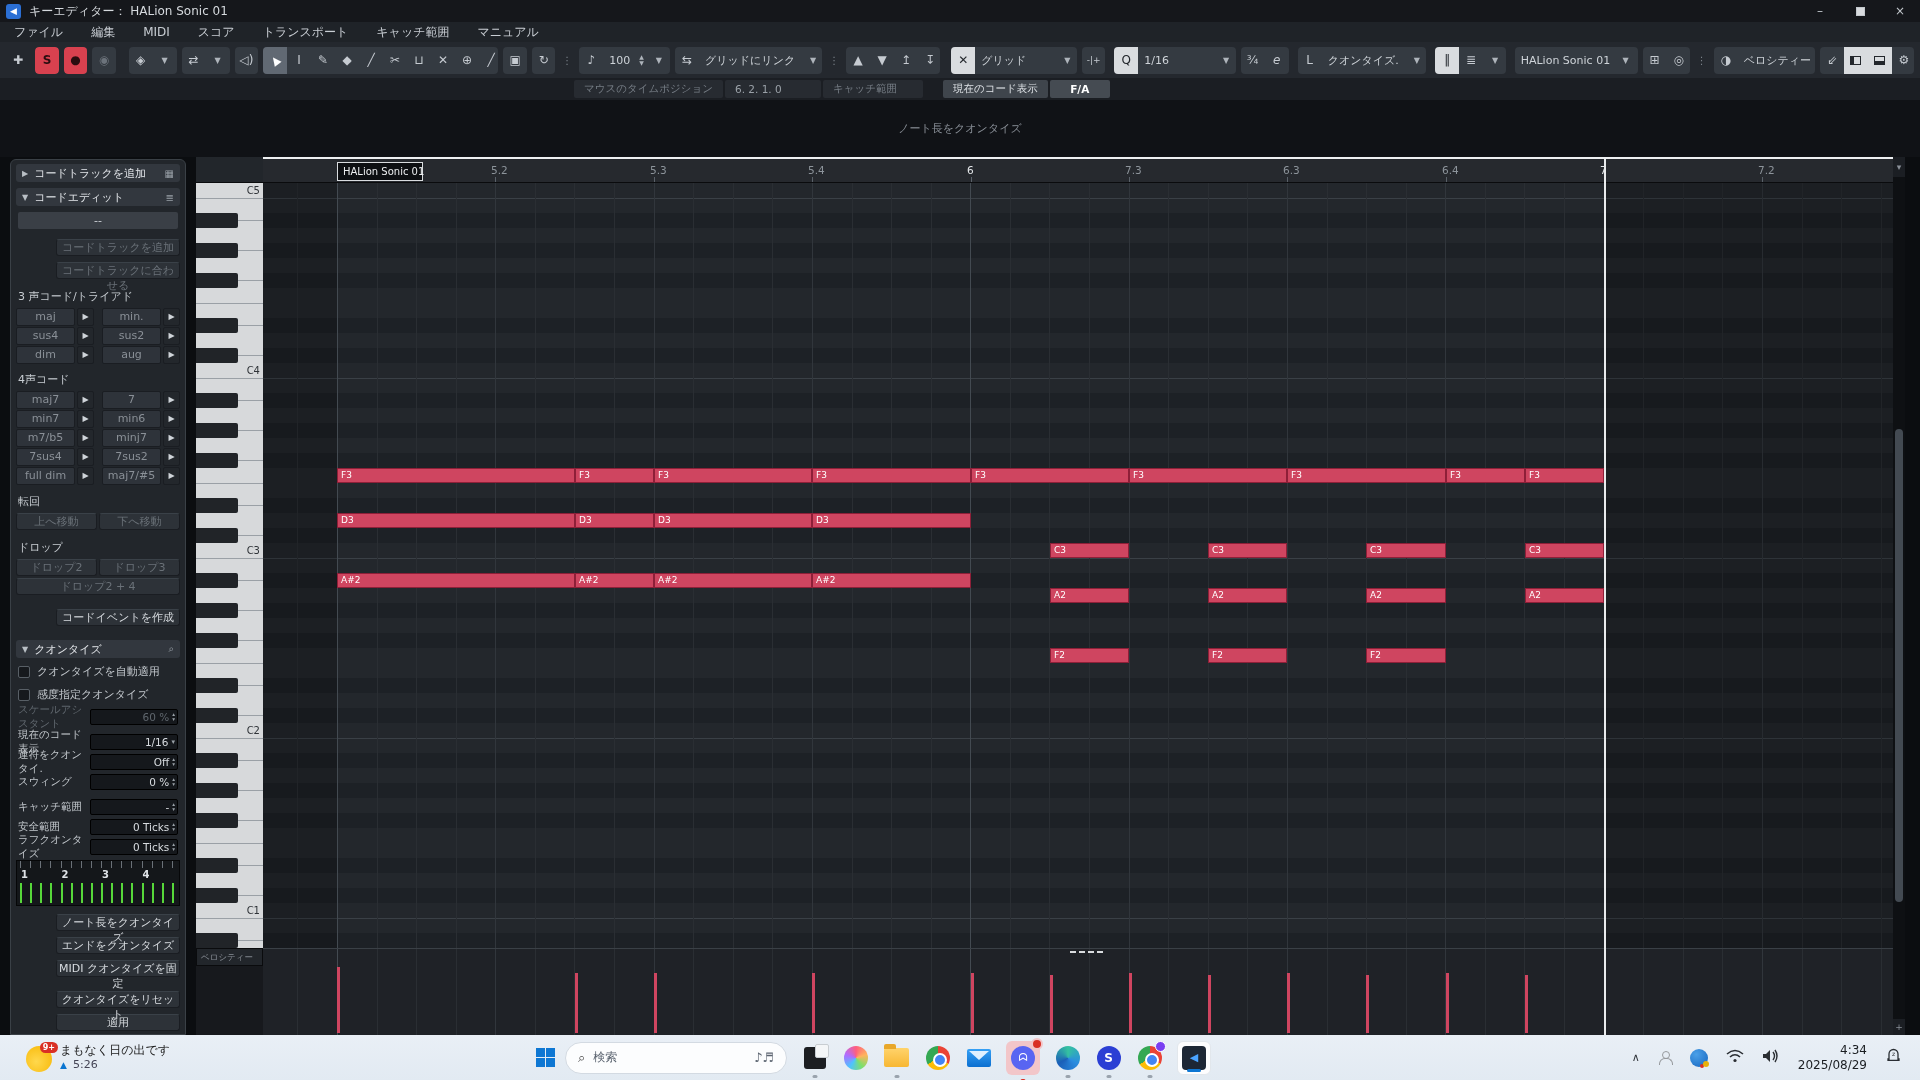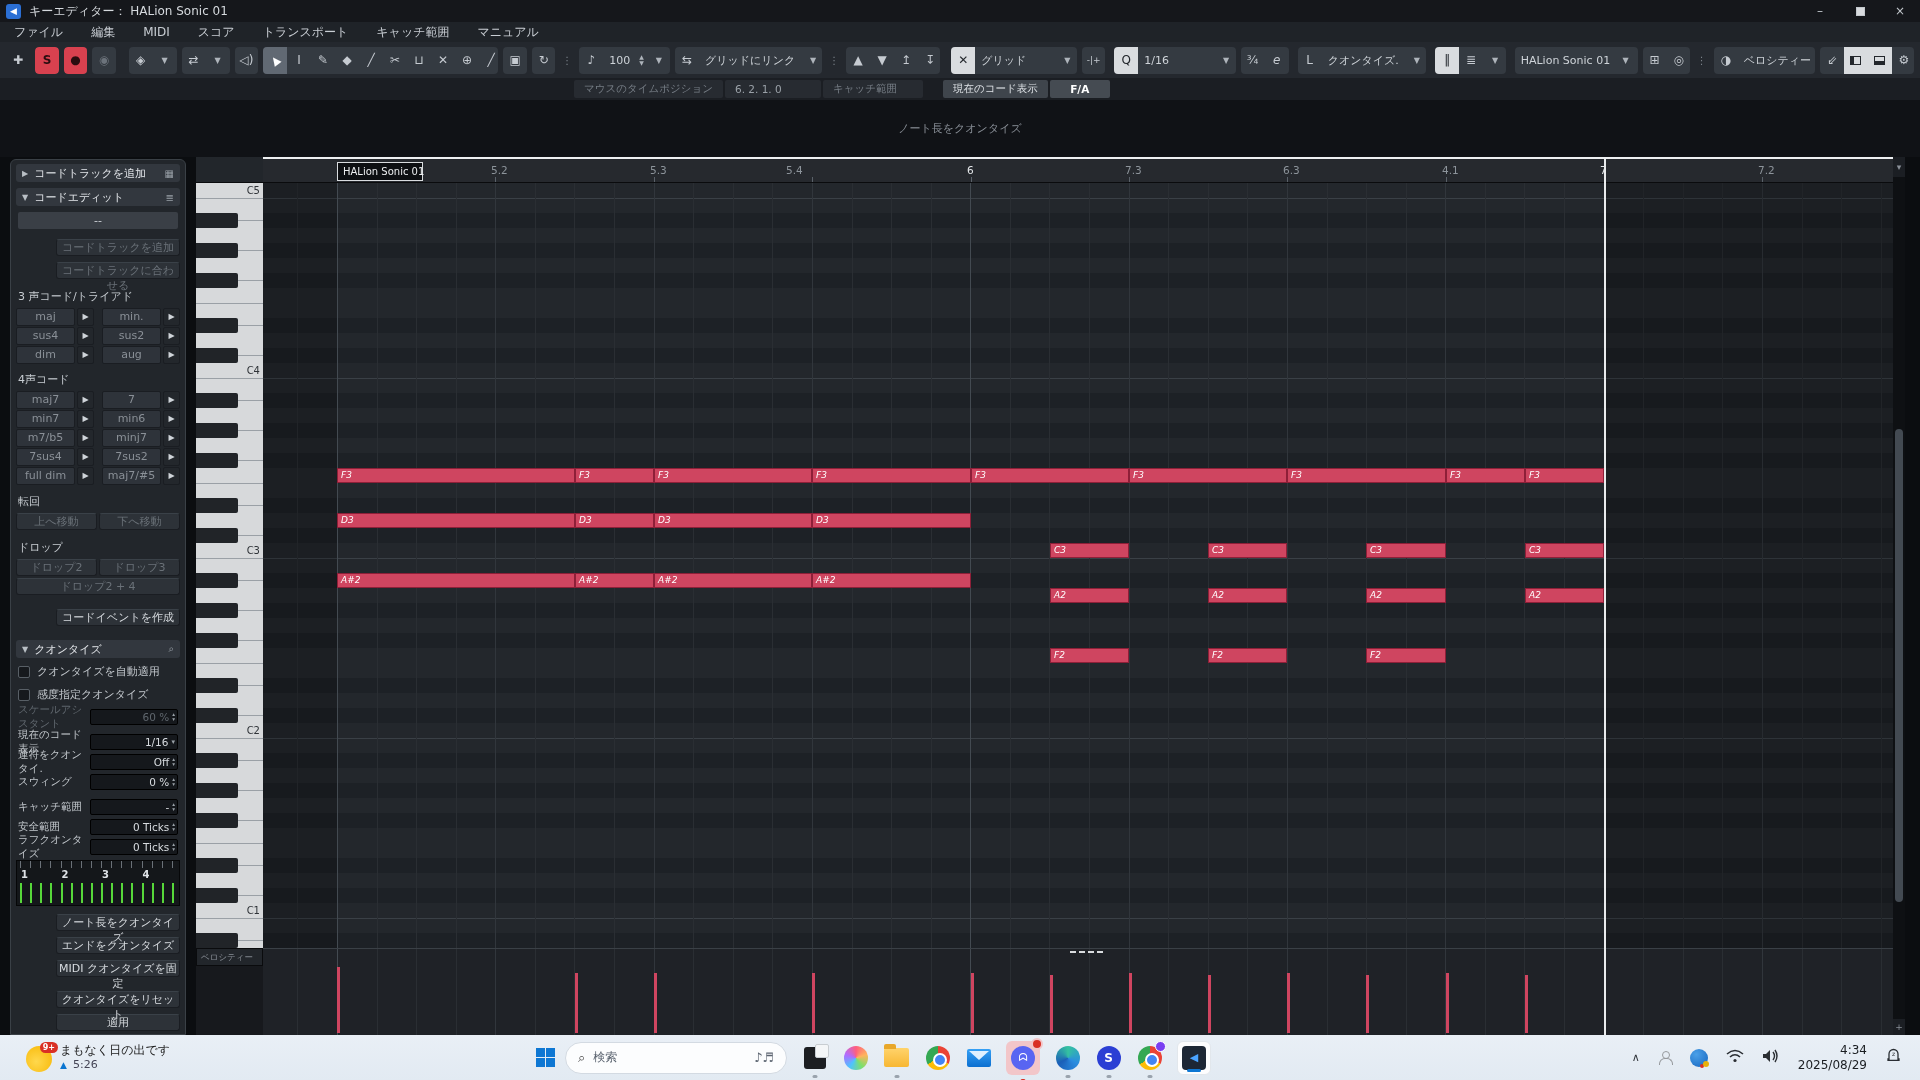--- a/index.html
+++ b/index.html
@@ -94,21 +94,21 @@
   .rmark { position:absolute; top:5px; font-size:10.5px; color:#8d949b; transform:translateX(-4px); }
   .rmark.major { color:#e4e7ea; }
   .rtick { position:absolute; bottom:0; width:1px; height:5px; background:#5a6169; }
   .parttag { position:absolute; left:74px; top:3px; width:86px; height:19px; background:#0d0f12;
     border:1px solid #d9dcdf; color:#eceef0; font-size:10px; line-height:17px; padding-left:5px; white-space:nowrap; }
   .keys { position:absolute; left:0; top:26px; width:67px; height:765px; background:#d7d9db; overflow:hidden; }
   .blackkey { position:absolute; left:0; width:42px; height:15px; background:#212428; border-radius:0 2px 2px 0; }
   .keyline { position:absolute; left:0; width:67px; height:1px; background:#9aa0a6; }
   .keyline.short { left:42px; width:25px; }
   .keylabel { position:absolute; right:3px; font-size:10px; color:#2e3237; line-height:15px; }
-  .grid { position:absolute; left:67px; top:26px; right:12px; height:765px; overflow:hidden; background:#23272c;font-style:italic; }
+  .grid { position:absolute; left:67px; top:26px; right:12px; height:765px; overflow:hidden; background:#23272c; }
   .grow { position:absolute; left:0; right:0; height:15px; }
   .grow.blk { background:#1d2126; }
   .octline { position:absolute; left:0; right:0; height:1px; background:#3a4046; }
   .vline { position:absolute; top:0; bottom:0; width:1px; background:#2a2e33; }
   .vline.beat { background:#31363c; }
   .vline.bar { background:#434a51; }
   .outside { position:absolute; top:0; bottom:0; background:rgba(0,0,0,0.20); }
   .note { position:absolute; height:15px; background:#cf4560; border:1px solid #8e1f38;
     color:#fff; font-size:9px; line-height:13px; padding-left:3px; overflow:hidden; white-space:nowrap; }
   .velocity { position:absolute; left:67px; top:791px; right:12px; height:87px; background:#1f2227;
@@ -580,29 +580,29 @@
 </div>
 
 <div class="editor">
   <div class="corner"></div>
   <div class="ruler">
     <div class="parttag">HALion Sonic 01</div>
   <div class="rmark" style="left: 232px;">5.2</div>
       <div class="rtick" style="left: 232px;"></div>
       <div class="rmark" style="left: 391px;">5.3</div>
       <div class="rtick" style="left: 391px;"></div>
-      <div class="rmark" style="left: 527px;">5.4</div>
+      <div class="rmark" style="left: 549px;">5.4</div>
       <div class="rtick" style="left: 549px;"></div>
       <div class="rmark major" style="left: 708px;">6</div>
       <div class="rtick" style="left: 708px;"></div>
       <div class="rmark" style="left: 866px;">7.3</div>
       <div class="rtick" style="left: 866px;"></div>
       <div class="rmark" style="left: 1024px;">6.3</div>
       <div class="rtick" style="left: 1024px;"></div>
-      <div class="rmark" style="left: 1183px;">4.1</div>
+      <div class="rmark" style="left: 1183px;">6.4</div>
       <div class="rtick" style="left: 1183px;"></div>
       <div class="rmark major" style="left: 1341px;">7</div>
       <div class="rtick" style="left: 1341px;"></div>
       <div class="rmark" style="left: 1499px;">7.2</div>
       <div class="rtick" style="left: 1499px;"></div>
     </div>
   <div class="keys">
       <div class="keylabel" style="top: 0px;">C5</div>
       <div class="keyline" style="top: 15px;"></div>
       <div class="blackkey" style="top: 30px;"></div>

